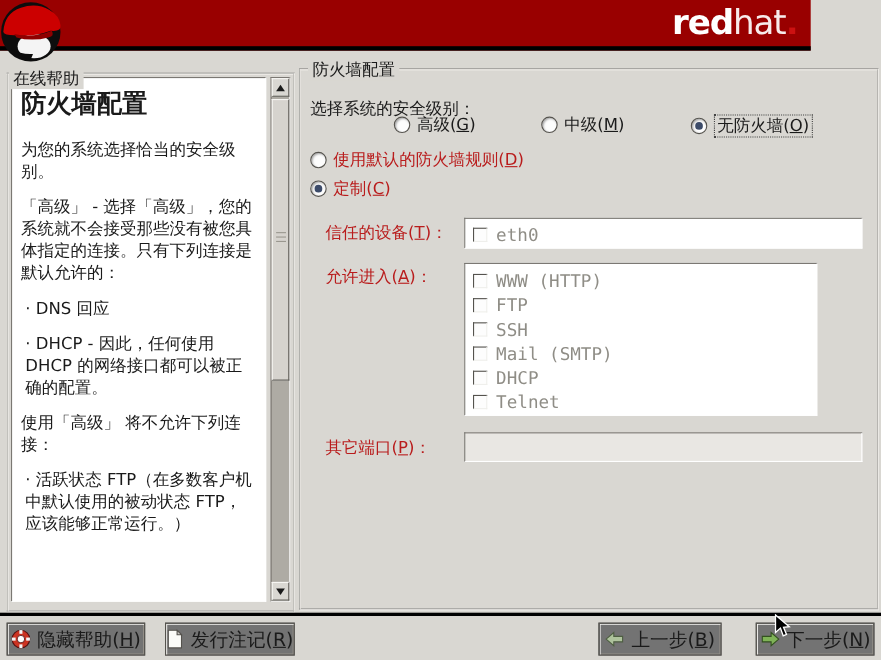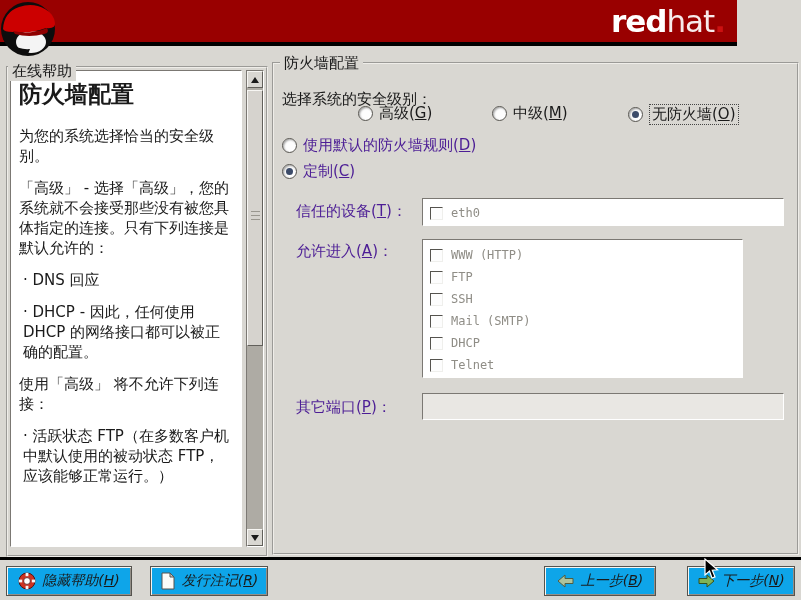--- a/index.html
+++ b/index.html
@@ -38,40 +38,40 @@
   .tri-down{width:0;height:0;border-left:4px solid transparent;border-right:4px solid transparent;border-top:6px solid #1a1a1a;}
   .sb-thumb{position:absolute;left:0;top:19px;width:16px;height:256px;background:#d6d3ce;border:1px solid;
             border-color:#f7f6f3 #62605b #62605b #f7f6f3;box-sizing:border-box;}
   .grip{position:absolute;left:3px;top:120px;width:9px;height:1px;background:#9a978f;box-shadow:0 4px 0 #9a978f,0 8px 0 #9a978f;}
 
   
   .fw-frame{left:272px;top:62px;width:523px;height:489px;}
   .fw-label{left:280px;top:54px;}
   .fw-inner{position:absolute;left:0;top:0;width:100%;height:100%;}
   .row-label{position:absolute;font-size:15px;}
-  .dis{color:#4c1d95;}
+  .dis{color:#b91c1c;}
 
   .radio-item{position:absolute;display:flex;align-items:center;gap:6px;font-size:15px;}
   .radio{position:relative;width:13px;height:13px;border-radius:50%;background:#fdfdfd;flex:0 0 13px;
          border:1px solid #55534e;box-shadow:inset 1px 1px 2px rgba(0,0,0,.35), inset -1px -1px 1px #fff;}
   .radio.checked::after{content:"";position:absolute;left:3px;top:3px;width:7px;height:7px;border-radius:50%;background:#3c4b69;}
   .focus-dotted{border:1px dotted #444;padding:0 2px;}
 
   .sunken{position:absolute;background:#fff;border:1px solid;border-color:#7b7873 #fff #fff #7b7873;box-sizing:border-box;}
   .lv-row{display:flex;align-items:center;gap:8px;height:22px;padding-left:7px;
-          font-family:"DejaVu Sans Mono","Liberation Mono",monospace;font-size:12px;color:#8f8d86;}
+          font-family:"DejaVu Sans Mono","Liberation Mono",monospace;font-size:16px;color:#8f8d86;}
   .checkbox{width:13px;height:13px;background:#fdfdfd;flex:0 0 13px;border:1px solid;
             border-color:#55534e #efefec #efefec #55534e;box-sizing:border-box;}
   .entry-disabled{position:absolute;background:#e9e7e3;border:1px solid;border-color:#7b7873 #fff #fff #7b7873;box-sizing:border-box;}
 
   
   .footer{position:absolute;left:0;top:557px;width:801px;height:43px;background:#d9d7d2;border-top:3px solid #000;box-sizing:border-box;}
-  .btn{position:absolute;top:6px;height:30px;background:#0ea5e9;border:1px solid #55534e;
+  .btn{position:absolute;top:6px;height:30px;background:#737373;border:1px solid #55534e;
        box-shadow:inset 1px 1px 0 #f7f6f3, inset -1px -1px 0 #938f88;
-       display:flex;align-items:center;justify-content:center;gap:6px;font-size:14px;box-sizing:border-box;font-style:italic;}
+       display:flex;align-items:center;justify-content:center;gap:6px;font-size:17px;box-sizing:border-box;}
   .btn .ic{display:flex;align-items:center;}
 
   .cursor{position:absolute;left:704px;top:558px;z-index:20;}
 </style>
 </head>
 <body>
 
 <div class="screen">
 
   <div class="banner">

